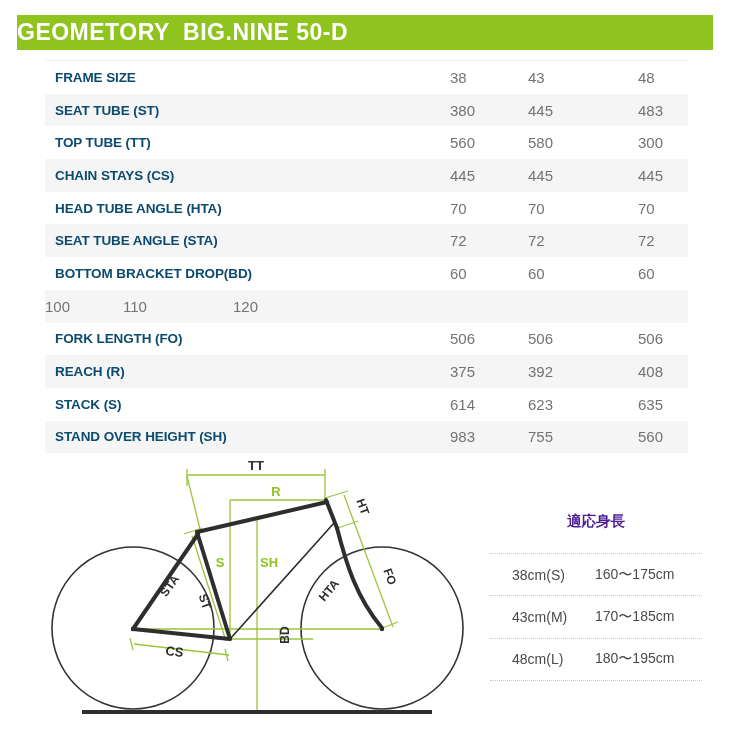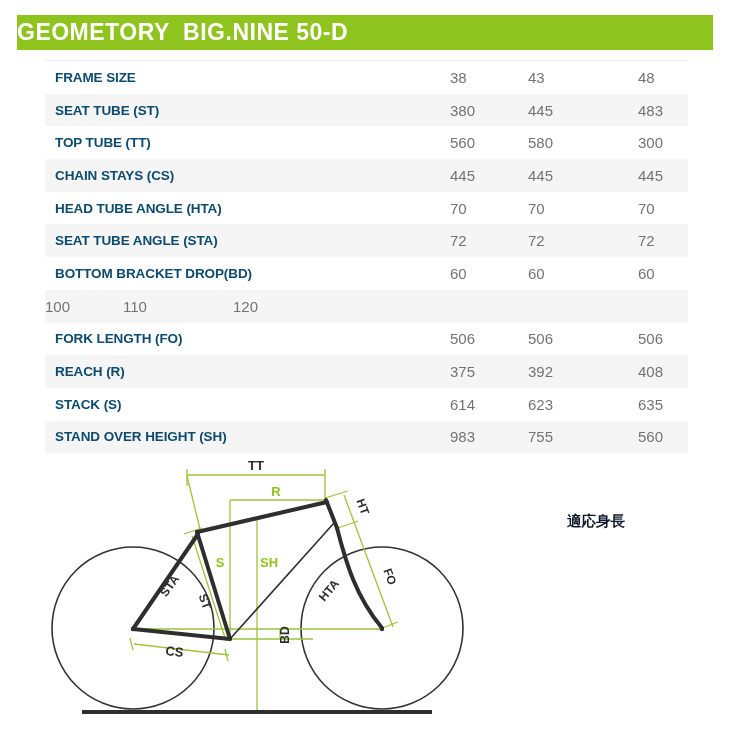--- a/index.html
+++ b/index.html
@@ -24,21 +24,21 @@
     flex:1; padding-left:10px; font-size:13.5px; font-weight:bold;
     color:#0c4a6e; letter-spacing:-0.1px;
   }
   .geo-val { width:78px; font-size:15px; color:#737373; }
   .geo-val.last { width:50px;margin-left:32px; }
   
   .diagram { position:absolute; left:30px; top:455px; }
   
   .size-panel { position:absolute; left:490px; top:512px; width:212px; }
   .size-title {
-    text-align:center; font-size:14.5px; font-weight:bold; color:#0f172a;
+    text-align:center; font-size:14.5px; font-weight:bold; color:#4c1d95;
     height:20px; margin-bottom:21px;
   }
   .size-rows { border-top:1px dotted #c6c6c6; }
   .size-row {
     display:flex; align-items:center; height:41.3px;
     border-bottom:1px dotted #c6c6c6; font-size:14px; color:#4a4a4a;
   }
   .size-name { margin-left:22px; width:83px; }
   .size-height { flex:1; }
 </style>
@@ -173,13 +173,27 @@
     <text x="144" y="201" font-size="13" fill="#2e2e2e" transform="rotate(7 144 201)">CS</text>
     <text x="259" y="180" font-size="12" fill="#2e2e2e" transform="rotate(-90 259 180)">BD</text>
     <text x="329" y="53" font-size="12" fill="#2e2e2e" transform="rotate(70 329 53)">HT</text>
     <text x="356" y="123" font-size="12" fill="#2e2e2e" transform="rotate(70 356 123)">FO</text>
     <text x="302" y="138" font-size="12" fill="#2e2e2e" transform="rotate(-50 302 138)">HTA</text>
   </g>
 </svg>
 
 <div class="size-panel">
   <div class="size-title">適応身長</div>
+  <div class="size-rows">
+    <div class="size-row">
+      <span class="size-name">38cm(S)</span>
+      <span class="size-height">160〜175cm</span>
+    </div>
+    <div class="size-row">
+      <span class="size-name">43cm(M)</span>
+      <span class="size-height">170〜185cm</span>
+    </div>
+    <div class="size-row">
+      <span class="size-name">48cm(L)</span>
+      <span class="size-height">180〜195cm</span>
+    </div>
+  </div>
 </div>
 
 </body></html>

